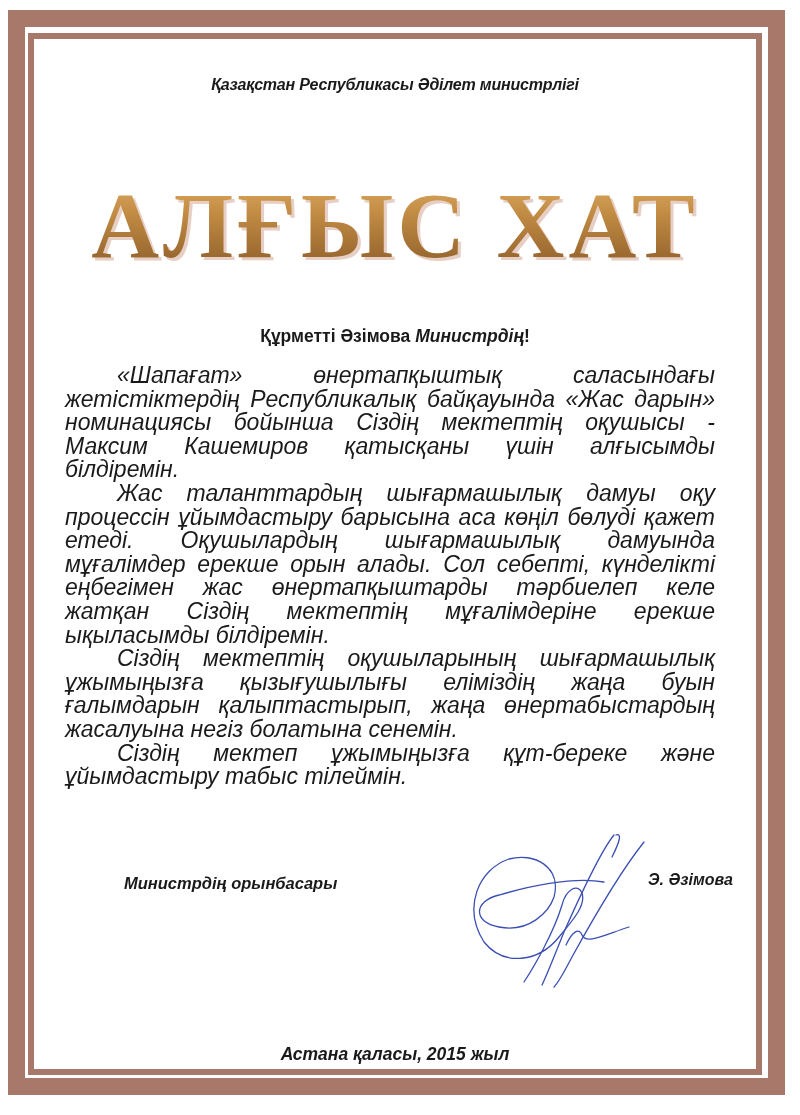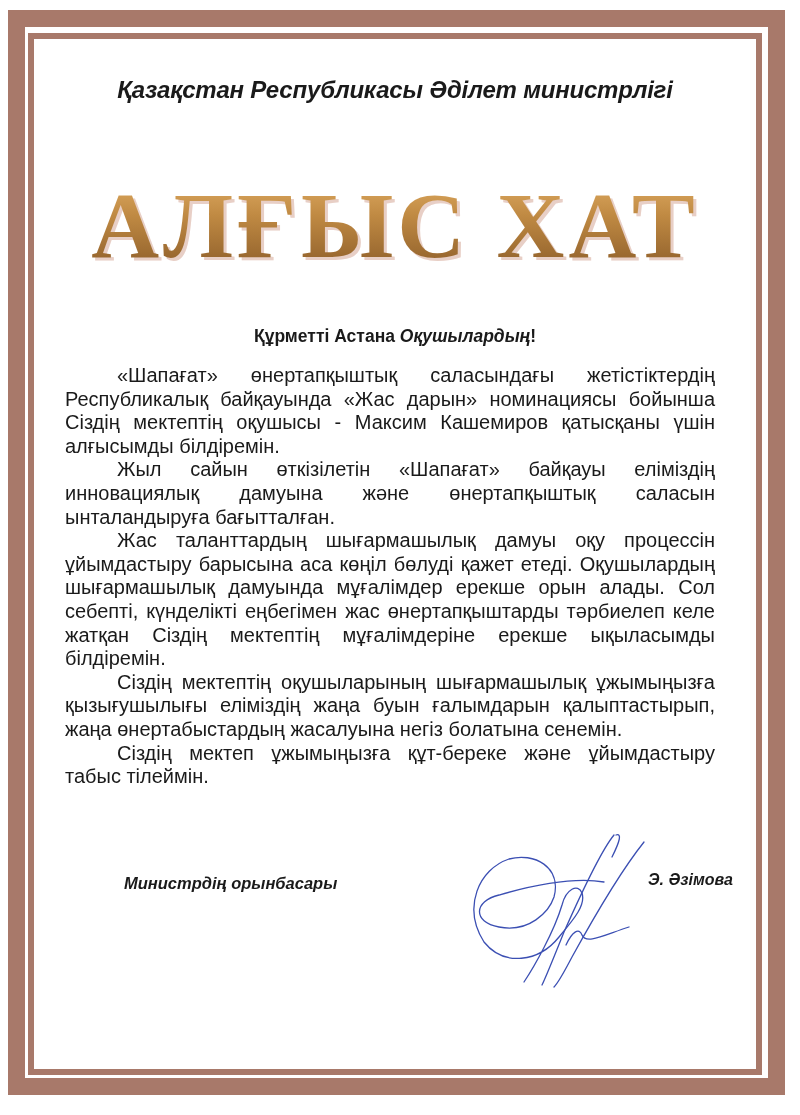--- a/index.html
+++ b/index.html
@@ -41,21 +41,21 @@
     height: 1030px;
   }
   .ministry {
     position: absolute;
     top: 37px;
     left: 0;
     width: 722px;
     text-align: center;
     font-weight: bold;
     font-style: italic;
-    font-size: 24px;
+    font-size: 16px;
     letter-spacing: -0.2px;
   }
   .title {
     position: absolute;
     top: 136px;
     left: 0;
     width: 722px;
     text-align: center;
     font-family: "Liberation Serif", "DejaVu Serif", serif;
     font-weight: bold;
@@ -91,21 +91,22 @@
     font-size: 17.5px;
   }
   .greeting .em {
     font-style: italic;
   }
   .body {
     position: absolute;
     top: 325px;
     left: 31px;
     width: 650px;
-    font-size: 20px;
+    font-style: italic;
+    font-size: 23px;
     line-height: 23.6px;
     text-align: justify;
   }
   .body p {
     margin: 0;
     text-indent: 52px;
   }
   .sign-row {
     position: absolute;
     top: 830px;
@@ -155,36 +156,36 @@
 <div class="outer-border"></div>
 <div class="inner-border"></div>
 
 <div class="content">
   <div class="ministry">Қазақстан Республикасы Әділет министрлігі</div>
 
   <div class="title-shadow" aria-hidden="true">АЛҒЫС ХАТ</div>
   <div class="title">АЛҒЫС ХАТ</div>
 
   <div class="greeting">
-    <span>Құрметті Астана </span><span class="em">Оқушылардың</span><span>!</span>
+    <span>Құрметті Әзімова </span><span class="em">Министрдің</span><span>!</span>
   </div>
 
   <div class="body">
     <p>«Шапағат» өнертапқыштық саласындағы жетістіктердің Республикалық байқауында «Жас дарын» номинациясы бойынша Сіздің мектептің оқушысы - Максим Кашемиров қатысқаны үшін алғысымды білдіремін.</p>
-    <p>Жыл сайын өткізілетін «Шапағат» байқауы еліміздің инновациялық дамуына және өнертапқыштық саласын ынталандыруға бағытталған.</p>
     <p>Жас таланттардың шығармашылық дамуы оқу процессін ұйымдастыру барысына аса көңіл бөлуді қажет етеді. Оқушылардың шығармашылық дамуында мұғалімдер ерекше орын алады. Сол себепті, күнделікті еңбегімен жас өнертапқыштарды тәрбиелеп келе жатқан Сіздің мектептің мұғалімдеріне ерекше ықыласымды білдіремін.</p>
     <p>Сіздің мектептің оқушыларының шығармашылық ұжымыңызға қызығушылығы еліміздің жаңа буын ғалымдарын қалыптастырып, жаңа өнертабыстардың жасалуына негіз болатына сенемін.</p>
     <p>Сіздің мектеп ұжымыңызға құт-береке және ұйымдастыру табыс тілеймін.</p>
   </div>
 
   <div class="sign-row">
     <div class="sign-position">Министрдің орынбасары</div>
     <svg class="signature" viewBox="0 0 200 170" fill="none" stroke="#3b4fb3" stroke-width="1.3" stroke-linecap="round" stroke-linejoin="round">
       <path d="M150 55 C 120 50, 80 58, 45 68 C 20 74, 18 95, 45 100 C 75 106, 95 85, 100 70 C 108 40, 80 25, 55 32 C 25 42, 8 80, 30 115 C 50 140, 85 135, 105 110 C 120 92, 132 78, 128 66 C 124 56, 112 62, 108 78 C 100 105, 80 140, 70 155"></path>
       <path d="M160 8 C 150 20, 130 60, 110 105 C 100 130, 92 150, 88 158"></path>
       <path d="M162 8 C 168 6, 166 14, 158 30"></path>
       <path d="M190 15 C 170 40, 140 90, 118 130 C 110 145, 105 155, 100 160"></path>
       <path d="M112 118 C 118 105, 125 100, 128 108 C 132 118, 150 108, 175 100"></path>
     </svg>
     <div class="sign-name">Э. Әзімова</div>
   </div>
 
+  <div class="place-date">Астана қаласы, 2015 жыл</div>
 </div>
 
 </body></html>

